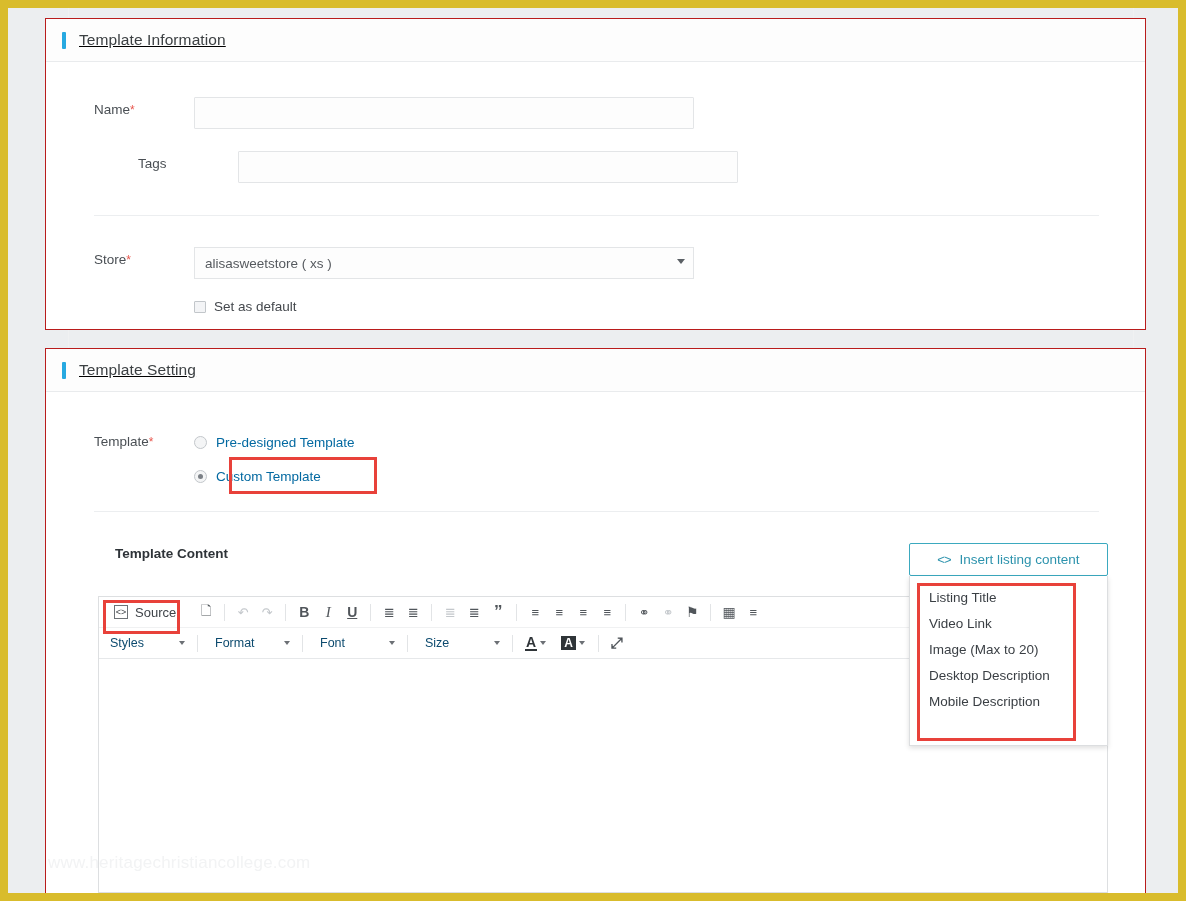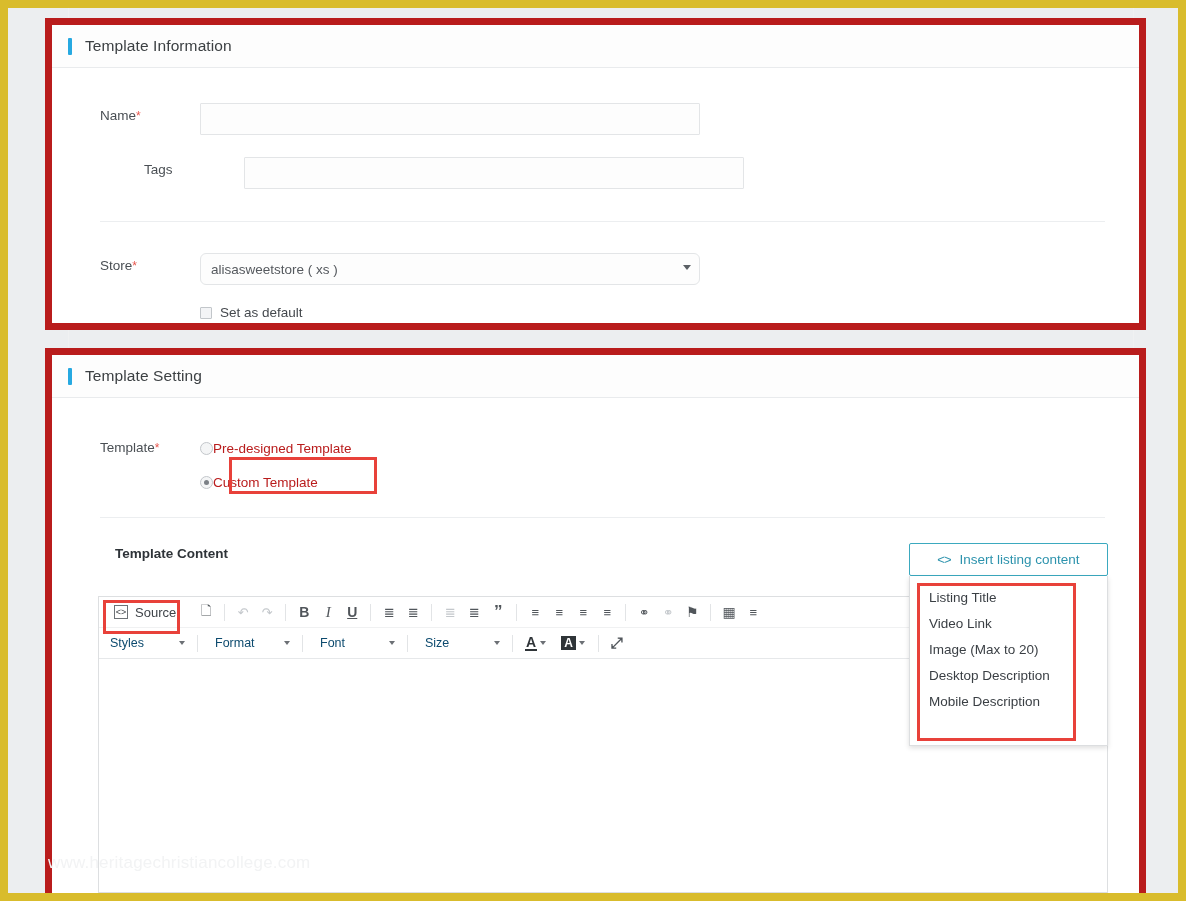--- a/index.html
+++ b/index.html
@@ -22,22 +22,23 @@
     width: 1170px;
     height: 885px;
     background: #eceef0;
     overflow: hidden;
   }
 
   
   .card {
     position: absolute;
     background: #ffffff;
-    border: 7px solid #b91c1c;
-    box-sizing: border-box;
+    border: 1px solid #b91c1c;
+    box-sizing: border-box;
+    text-decoration: underline;
   }
   #card-info  { left: 37px; top: 10px;  width: 1101px; height: 312px; }
   #card-setting { left: 37px; top: 340px; width: 1101px; height: 560px; }
 
   .card-header {
     height: 43px;
     border-bottom: 1px solid #e9ebed;
     display: flex;
     align-items: center;
     background: #fdfdfd;
@@ -96,21 +97,21 @@
   .select-box {
     width: 500px;
     height: 32px;
     border: 1px solid #e3e5e7;
     background: #fdfdfd;
     box-sizing: border-box;
     font-size: 13.5px;
     color: #55595e;
     padding: 0 26px 0 10px;
     line-height: 31px;
-    border-radius: 6px;
+    border-radius: 0;
   }
   .select-caret {
     position: absolute;
     right: 9px;
     top: 12px;
     width: 0; height: 0;
     border-left: 4.5px solid transparent;
     border-right: 4.5px solid transparent;
     border-top: 5.5px solid #5b6065;
   }
@@ -155,22 +156,23 @@
   }
   .radio.checked::after {
     content: "";
     position: absolute;
     left: 3px; top: 3px;
     width: 5px; height: 5px;
     border-radius: 50%;
     background: #7b8086;
   }
   .radio-label {
-    font-size: 13.5px;
-    color: #b91c1c;
+    margin-left: 9px;
+    font-size: 13.5px;
+    color: #0369a1;
     text-align: right;
   }
 
   .redbox {
     position: absolute;
     border: 3px solid #e8413a;
     box-sizing: border-box;
     pointer-events: none;
   }
 

